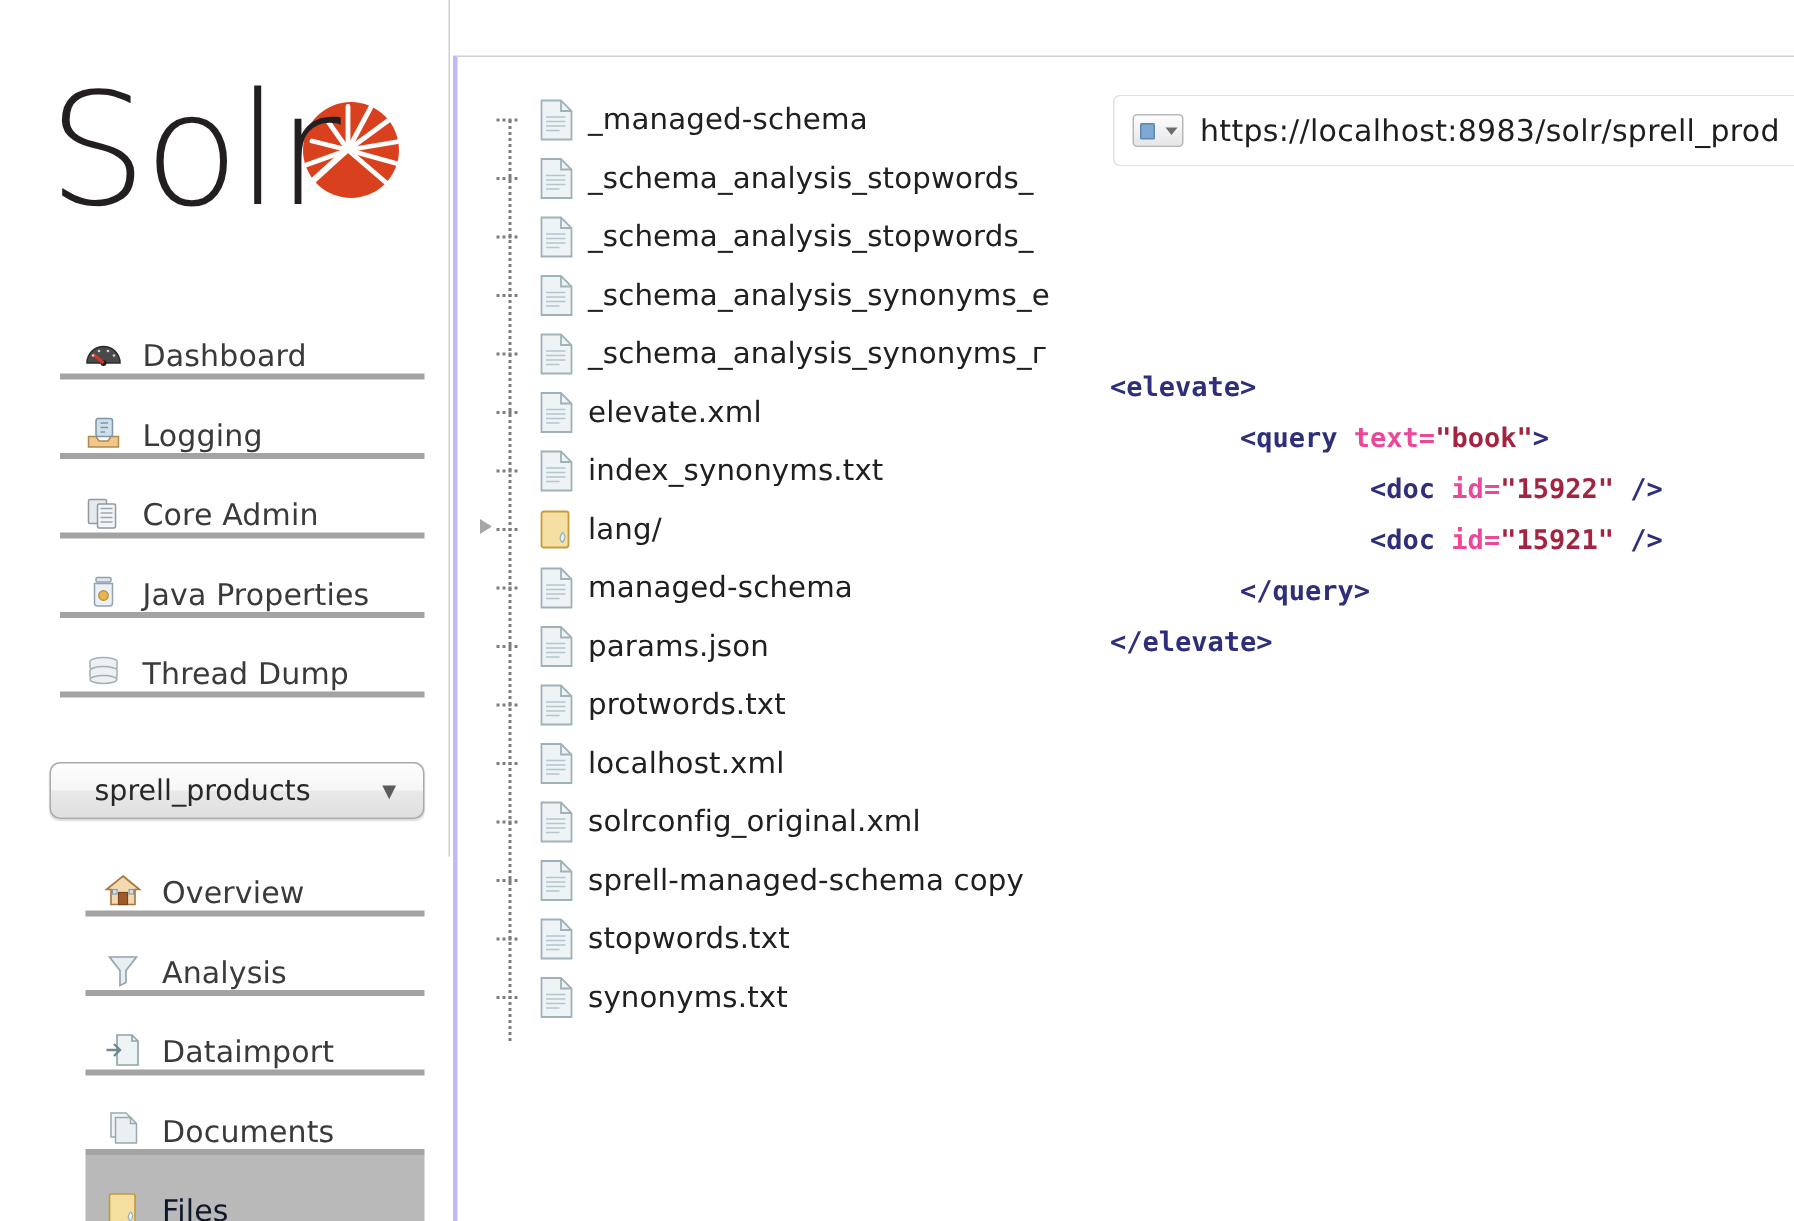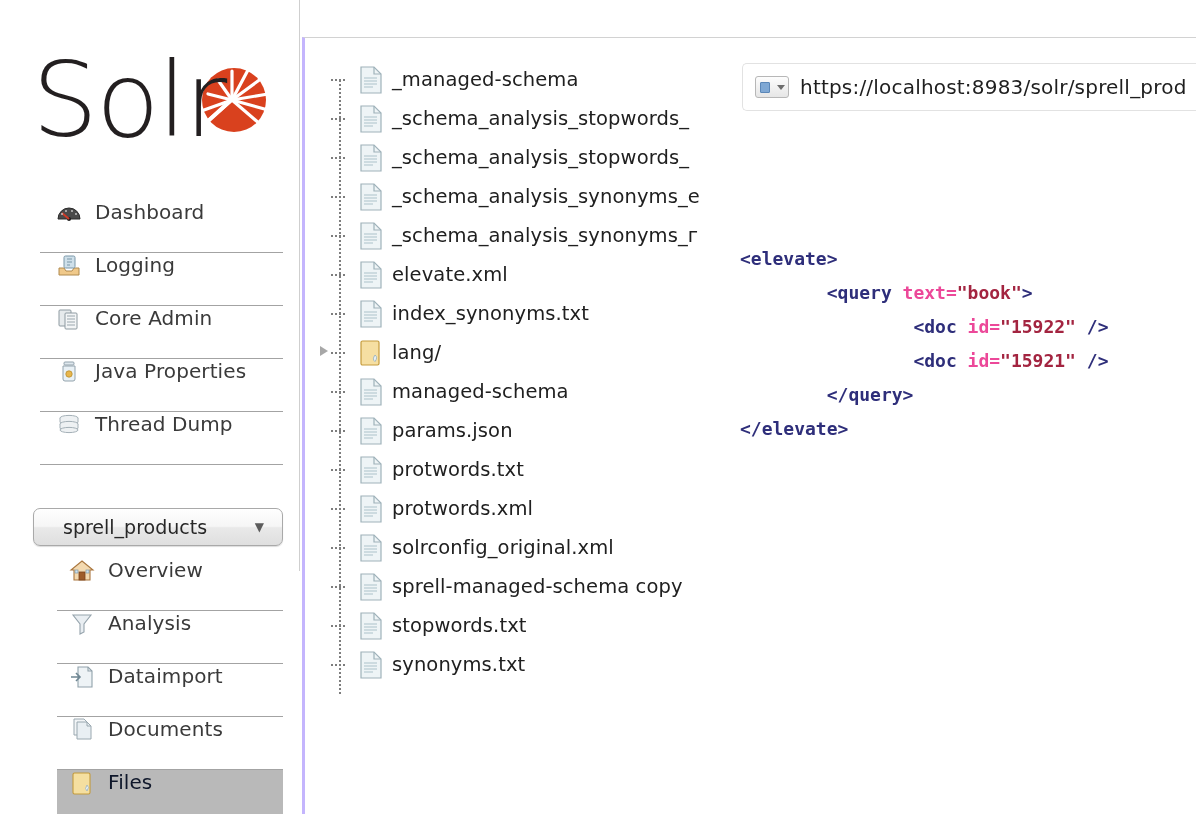--- a/index.html
+++ b/index.html
@@ -37,23 +37,23 @@
   #logo svg { display: block; }
 
   #nav-primary {
     position: absolute;
     left: 40px;
     top: 200px;
     width: 243px;
   }
   .nav-item {
     display: flex;
-    align-items: flex-start;
+    align-items: flex-end;
     height: 53px;
-    border-bottom: 1px solid #a3a3a3;
+    border-bottom: 4px solid #a3a3a3;
     padding-left: 16px;
     box-sizing: border-box;
     cursor: pointer;
   }
   .nav-item .nav-ico {
     width: 26px;
     height: 26px;
     margin-right: 13px;
     flex: 0 0 26px;
     position: relative;
@@ -577,21 +577,21 @@
         <span class="f-ico"><svg width="24" height="28" viewBox="0 0 24 28">
             <path d="M2 1 H15 L22 8 V27 H2 Z" fill="#eef4f6" stroke="#9fb2ba" stroke-width="1.2"></path>
             <path d="M15 1 V8 H22" fill="none" stroke="#9fb2ba" stroke-width="1.2"></path>
             <g stroke="#b3c6ce" stroke-width="1.1">
               <line x1="5" y1="12" x2="18" y2="12"></line>
               <line x1="5" y1="15" x2="18" y2="15"></line>
               <line x1="5" y1="18" x2="18" y2="18"></line>
               <line x1="5" y1="21" x2="14" y2="21"></line>
             </g>
           </svg></span>
-        <span class="f-name">protwords.xml</span>
+        <span class="f-name">localhost.xml</span>
       </div>
       <div class="tree-row">
         <span class="connector"></span>
         <span class="f-ico"><svg width="24" height="28" viewBox="0 0 24 28">
             <path d="M2 1 H15 L22 8 V27 H2 Z" fill="#eef4f6" stroke="#9fb2ba" stroke-width="1.2"></path>
             <path d="M15 1 V8 H22" fill="none" stroke="#9fb2ba" stroke-width="1.2"></path>
             <g stroke="#b3c6ce" stroke-width="1.1">
               <line x1="5" y1="12" x2="18" y2="12"></line>
               <line x1="5" y1="15" x2="18" y2="15"></line>
               <line x1="5" y1="18" x2="18" y2="18"></line>

